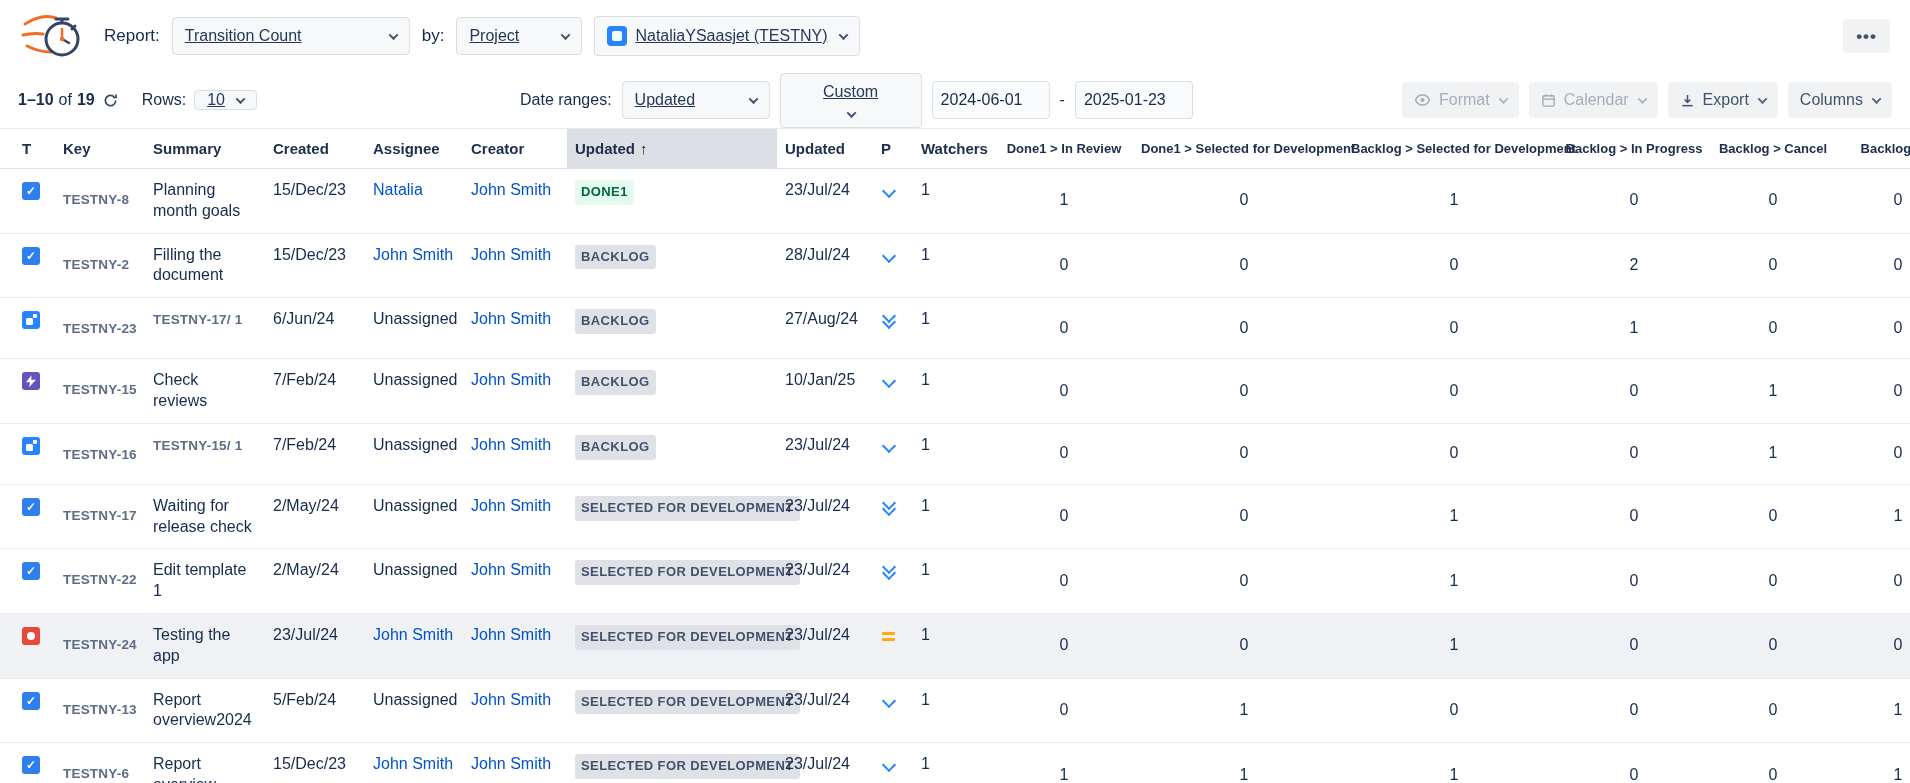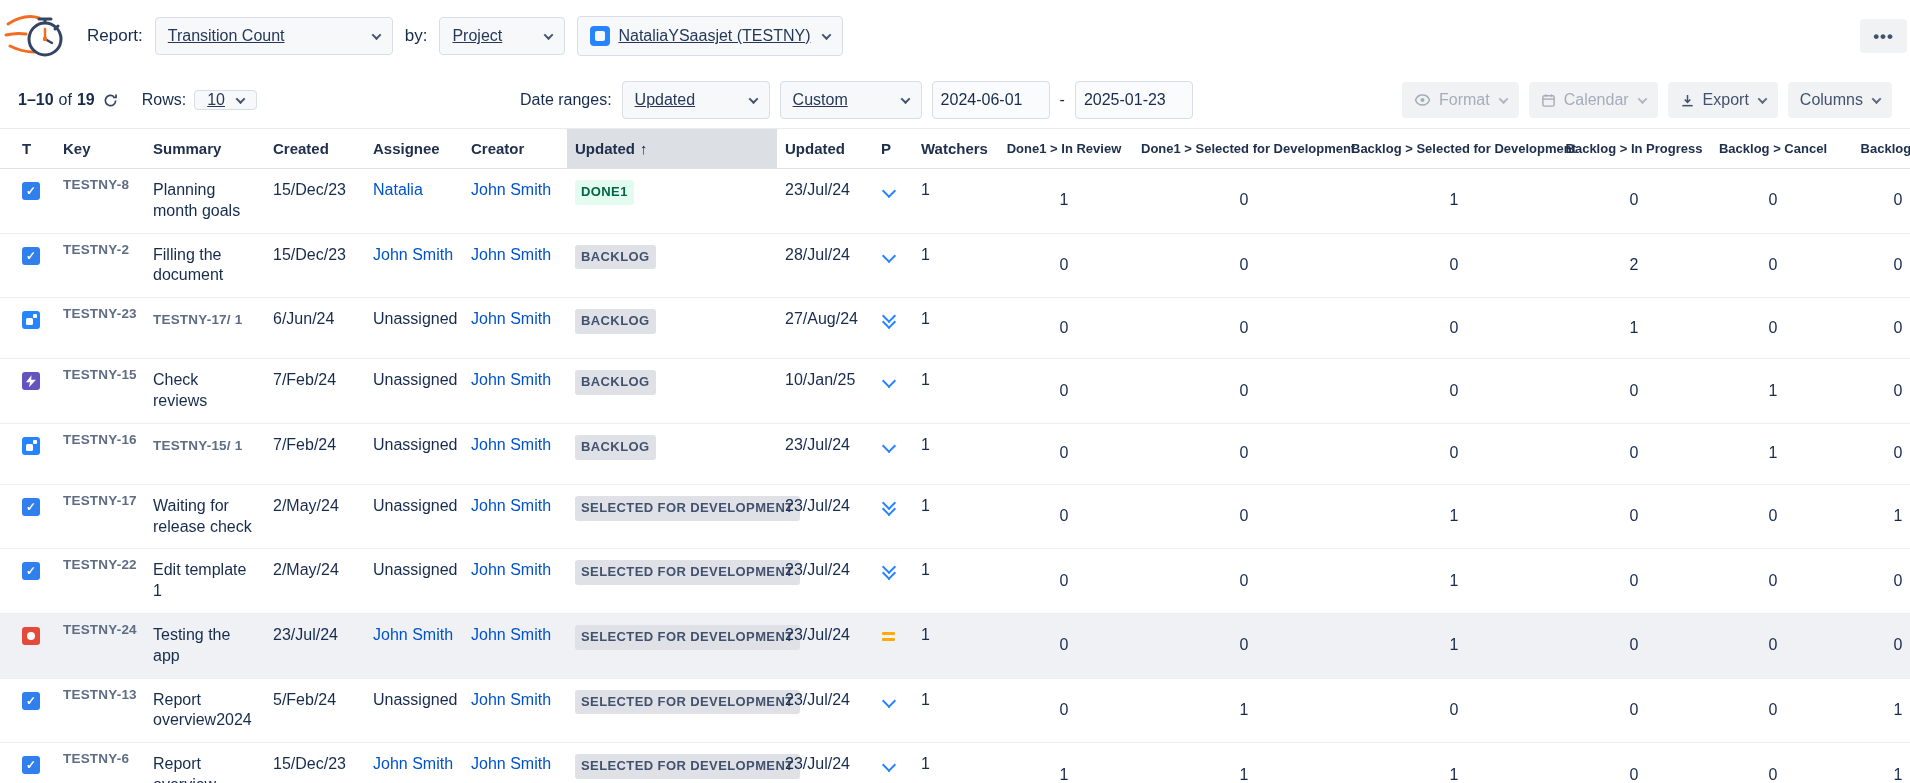--- a/index.html
+++ b/index.html
@@ -4,21 +4,21 @@
 <style>
   * { box-sizing: border-box; }
   html, body { margin:0; padding:0; }
   body {
     width:1910px; height:783px; overflow:hidden;
     font-family:"Liberation Sans", sans-serif;
     color:#172B4D; background:#fff;
   }
 
   
-  .topbar { display:flex; align-items:center; height:72px; padding:0 3px; gap:12px; }
+  .topbar { display:flex; align-items:center; height:72px; padding:0 20px; gap:12px; }
   .logo { display:flex; align-items:center; margin-right:6px; }
   .bar-label { font-size:17px; color:#172B4D; }
   .select {
     display:inline-flex; align-items:center; gap:10px;
     background:#F7F8FA; border:1px solid #D9DEE5; border-radius:4px;
     padding:9px 12px; font-size:16px; color:#253858; cursor:pointer; white-space:nowrap;text-decoration:underline;
   }
   .cev {
     width:7px; height:7px; flex:0 0 auto;
     border-right:2px solid currentColor; border-bottom:2px solid currentColor;
@@ -62,21 +62,21 @@
   th.metric-h { font-size:13px; text-align:center; padding:11px 2px; }
   th.status-col { background:#DCDFE4; }
   .sort-arrow { margin-left:5px; font-weight:700; }
   th:first-child, td:first-child { padding-left:22px; }
 
   tbody td {
     border-bottom:1px solid #EDEEF2; padding:11px 8px; vertical-align:top;
     font-size:16px; height:61px; line-height:1.3; color:#172B4D;
   }
   td.metric { text-align:center; vertical-align:middle; }
-  td.key-cell { font-size:13.5px; font-weight:700; color:#5E6C84; padding-top:7px; letter-spacing:.2px; }
+  td.key-cell { font-size:13.5px; font-weight:700; color:#5E6C84; padding-top:22px; letter-spacing:.2px; }
   .sum-true { font-size:13.5px; font-weight:700; color:#5E6C84; letter-spacing:.2px; }
   .link-true { color:#0052CC; cursor:pointer; }
   .link-false { color:#172B4D; }
   tr.hl-true { background:#F0F1F4; }
 
   
   .badge {
     display:inline-block; padding:4px 6px; border-radius:3px;
     font-size:13px; font-weight:700; letter-spacing:.4px; white-space:nowrap;
   }
@@ -175,21 +175,21 @@
       <span>10</span>
       <span class="cev"></span>
     </div>
 
     <div class="date-group">
       <span>Date ranges:</span>
       <div class="select" style="min-width:148px; justify-content:space-between;">
         <span>Updated</span>
         <span class="cev"></span>
       </div>
-      <div class="select" style="min-width:142px; justify-content:space-between;">
+      <div class="select" style="min-width:142px; justify-content:space-between;flex-direction:column;">
         <span>Custom</span>
         <span class="cev"></span>
       </div>
       <input class="date-input" value="2024-06-01" style="">
       <span>-</span>
       <input class="date-input" value="2025-01-23" style="">
     </div>
 
     <div class="right-group">
       <button class="btn disabled">

